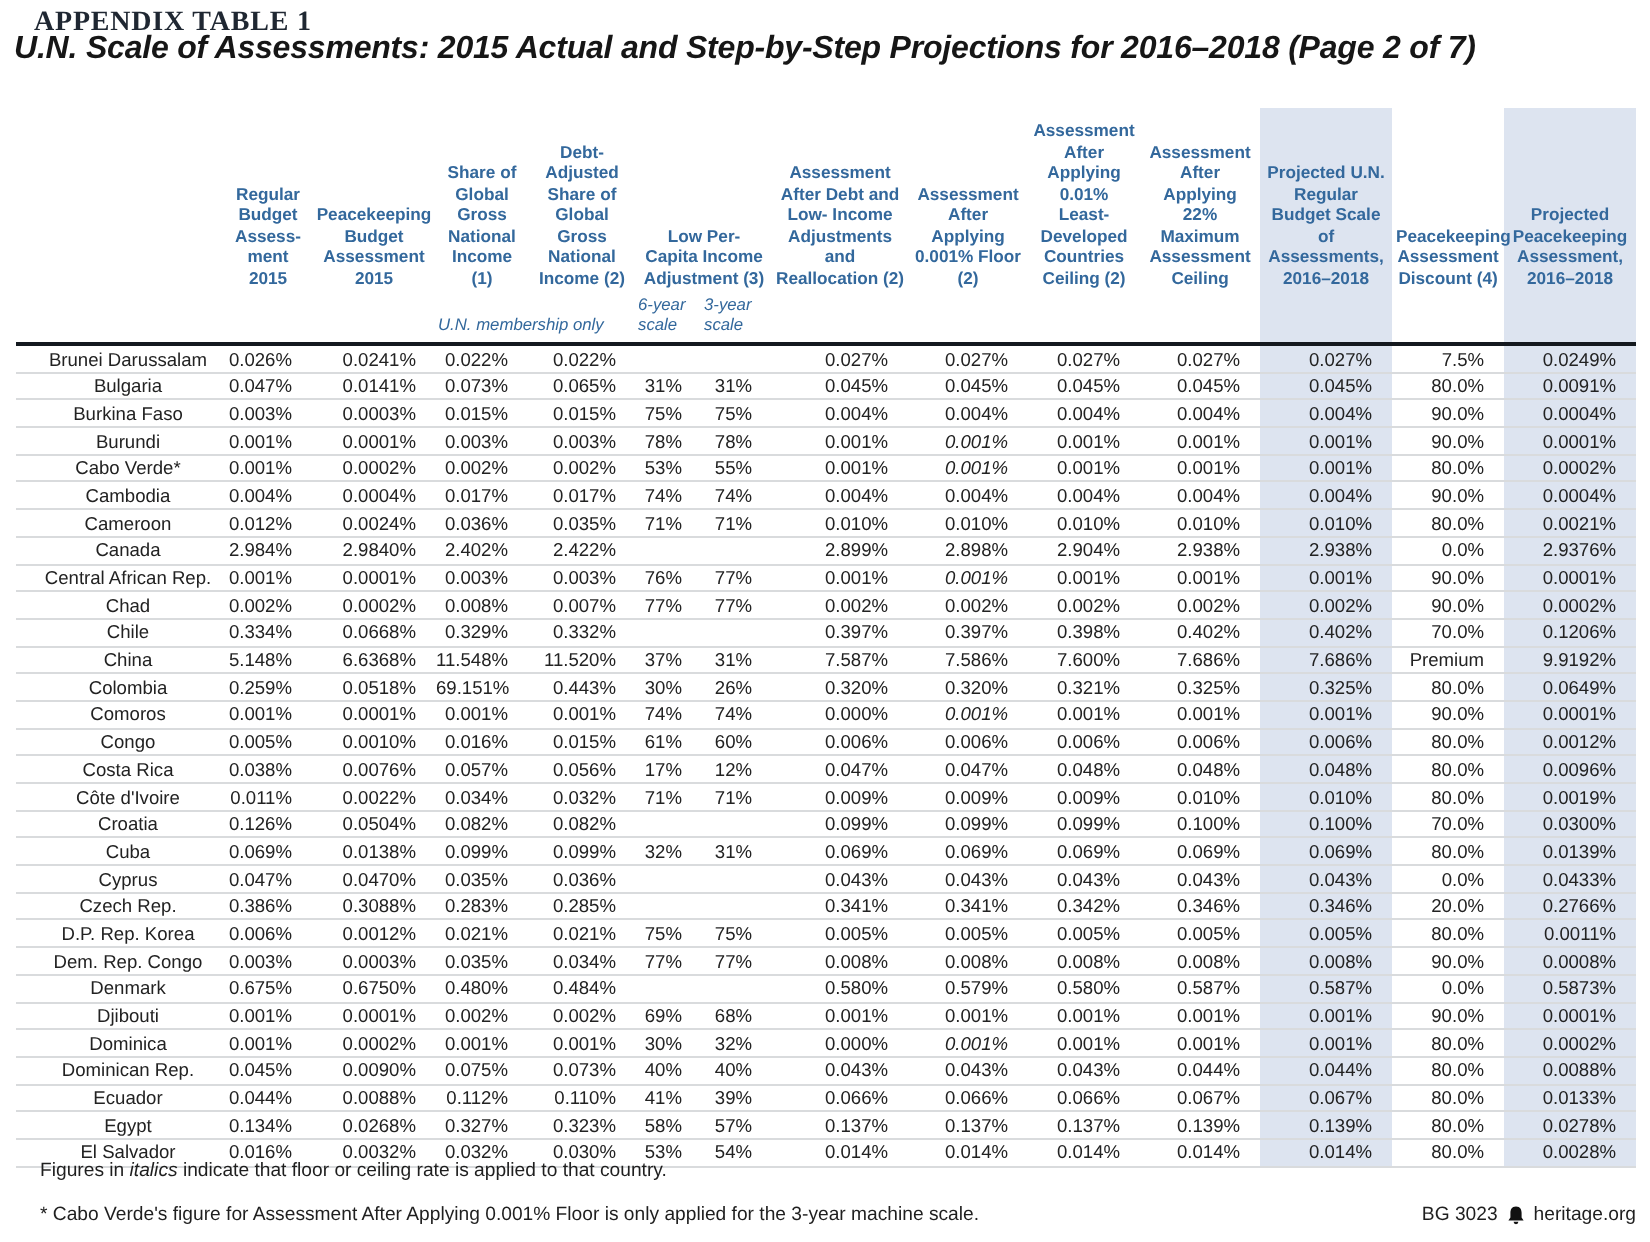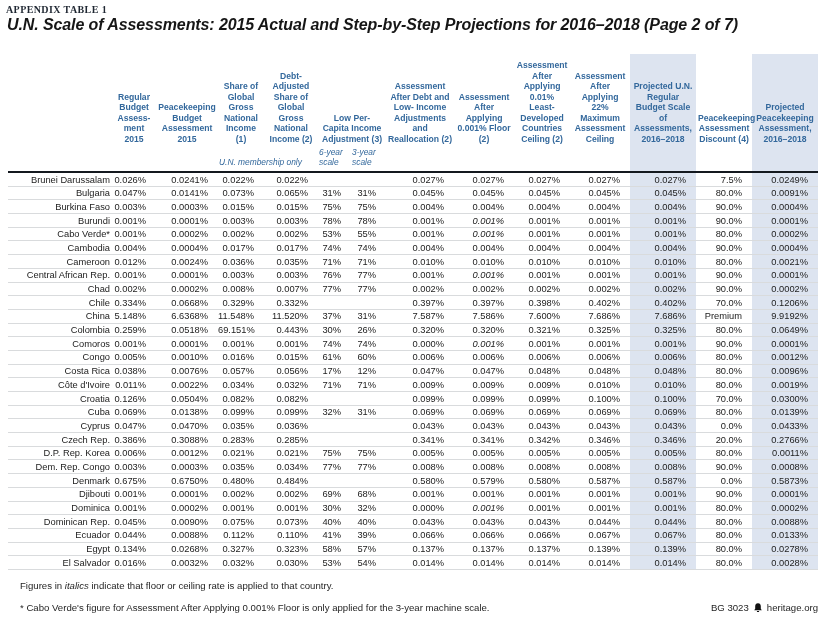--- a/index.html
+++ b/index.html
@@ -1,35 +1,35 @@
 <!DOCTYPE html>
 <html><head>
 <meta charset="utf-8">
 <style>
   html,body{margin:0;padding:0;background:#fff;}
   .page{position:relative;width:825px;height:621px;background:#ffffff;overflow:hidden;
         font-family:"Liberation Sans",sans-serif;color:#1a1a1a;}
-  .eyebrow{position:absolute;top:4px;left:6px;font-family:"Liberation Serif",serif;
-           font-weight:bold;font-size:10px;letter-spacing:.4px;color:#1f2732;}
+  .eyebrow{position:absolute;top:4px;left:17px;font-family:"Liberation Serif",serif;
+           font-weight:bold;font-size:14px;letter-spacing:.4px;color:#1f2732;}
   .title{position:absolute;top:16px;left:7px;font-size:16px;font-weight:bold;color:#161616;
          letter-spacing:-0.1px;font-style:italic;}
   .tablewrap{position:absolute;top:54px;left:8px;}
   table{border-collapse:collapse;table-layout:fixed;width:810px;}
   col.c0{width:104px}col.c1{width:44px}col.c2{width:62px}col.c3{width:46px}
   col.c4{width:54px}col.c5{width:33px}col.c6{width:35px}col.c7{width:68px}
   col.c8{width:60px}col.c9{width:56px}col.c10{width:60px}col.c11{width:66px}
   col.c12{width:56px}col.c13{width:66px}
   thead th{vertical-align:bottom;text-align:center;font-weight:bold;font-size:8.6px;
            line-height:10.5px;color:#33689c;padding:4px 2px 3px;height:86px;}
   tr.subrow td{font-size:8.4px;line-height:9.5px;color:#33689c;font-style:italic;
                text-align:left;vertical-align:bottom;padding:0 1px 4px;height:20px;
                border-bottom:2.5px solid #14191f;}
   tbody td{font-size:9.3px;line-height:10px;padding:1.5px 10px 1.2px 0;text-align:right;
            border-bottom:1px solid #d9dbdd;color:#222;height:10px;white-space:nowrap;}
-  tbody td.country{text-align:right;padding:1.5px 2px 1.2px 10px;color:#222;}
+  tbody td.country{text-align:center;padding:1.5px 2px 1.2px 10px;color:#222;}
   .hl{background:#dde4f0;}
   td.it{font-style:italic;}
   .fn{position:absolute;left:20px;font-size:9.6px;color:#1f1f1f;}
   .fn1{top:580px;}
   .fn2{top:602px;}
   .credit{position:absolute;top:602px;right:7px;font-size:9.6px;color:#1f1f1f;
           display:flex;align-items:center;gap:4px;}
   .bell{display:inline-block;width:10px;height:10px;}
 </style>
 </head>
@@ -194,20 +194,36 @@
             <td>71%</td>
             <td>0.010%</td>
             <td>0.010%</td>
             <td>0.010%</td>
             <td>0.010%</td>
             <td class="hl">0.010%</td>
             <td>80.0%</td>
             <td class="hl">0.0021%</td>
           </tr>
           <tr>
+            <td class="country">Canada</td>
+            <td>2.984%</td>
+            <td>2.9840%</td>
+            <td>2.402%</td>
+            <td>2.422%</td>
+            <td></td>
+            <td></td>
+            <td>2.899%</td>
+            <td>2.898%</td>
+            <td>2.904%</td>
+            <td>2.938%</td>
+            <td class="hl">2.938%</td>
+            <td>0.0%</td>
+            <td class="hl">2.9376%</td>
+          </tr>
+          <tr>
             <td class="country">Central African Rep.</td>
             <td>0.001%</td>
             <td>0.0001%</td>
             <td>0.003%</td>
             <td>0.003%</td>
             <td>76%</td>
             <td>77%</td>
             <td>0.001%</td>
             <td class="it">0.001%</td>
             <td>0.001%</td>

